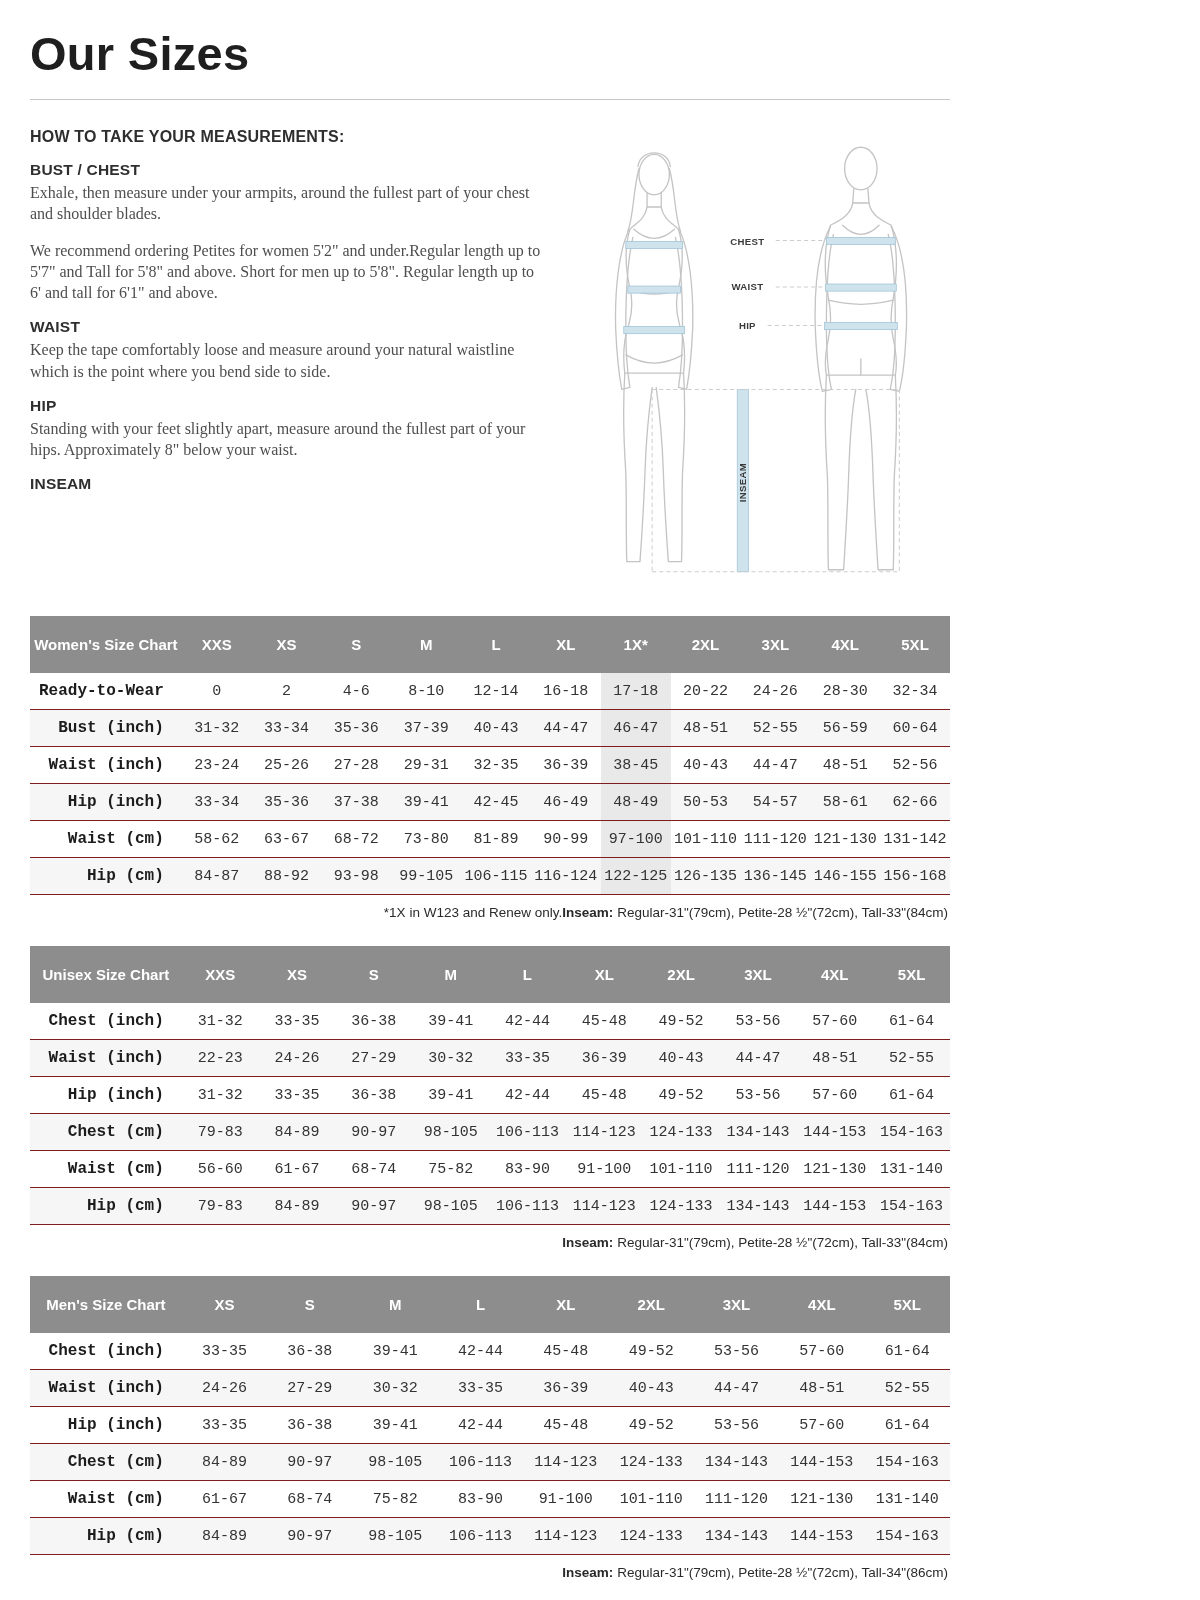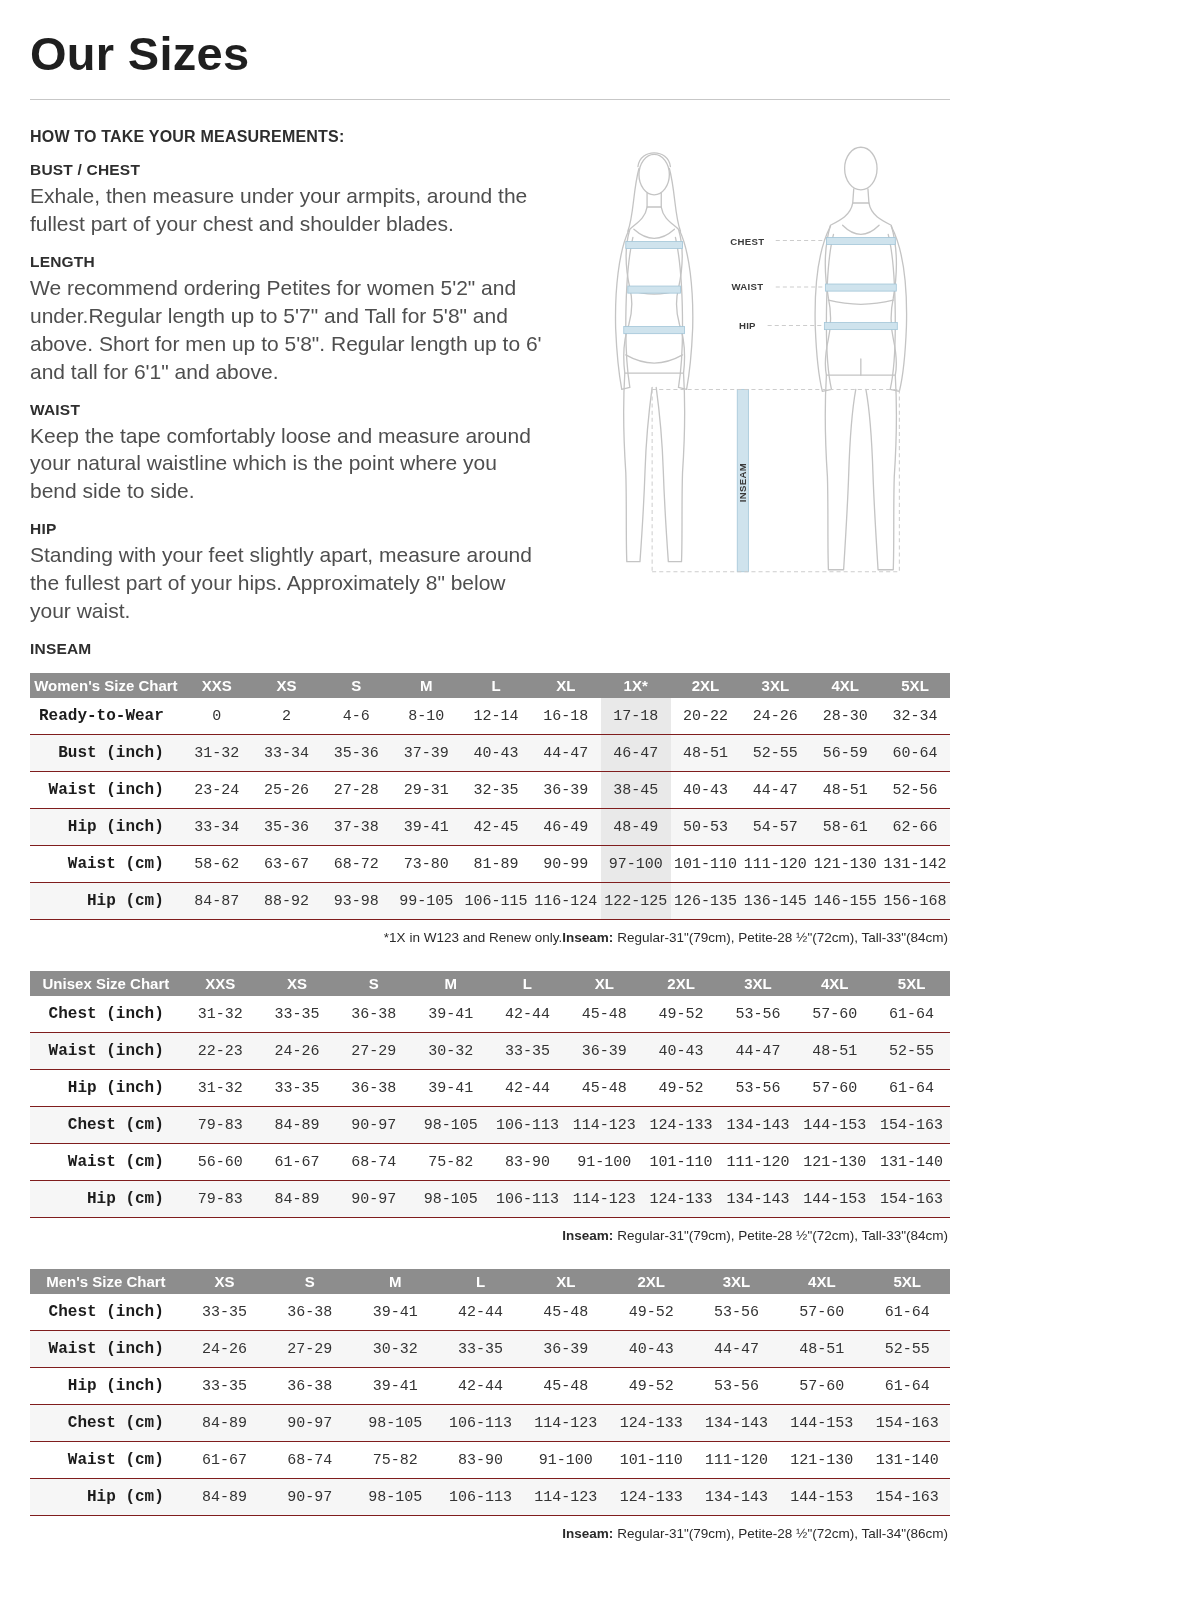--- a/index.html
+++ b/index.html
@@ -6,29 +6,29 @@
   body { margin:0; background:#ffffff; font-family:"Liberation Sans","DejaVu Sans",sans-serif; color:#3f3f3f; }
   .page { width:980px; padding:26px 30px 18px; }
 
   h1 { font-size:47px; font-weight:bold; color:#1f1f1f; margin:0 0 18px; letter-spacing:.3px; }
   hr.title-rule { border:none; border-top:1px solid #c7c7c7; margin:0 0 26px; }
 
   .top { display:flex; gap:18px; }
   .instructions { flex:1; padding-top:2px; }
   .instructions h2 { font-size:16px; color:#2e2e2e; margin:0 0 15px; letter-spacing:.2px; }
   .m-section h3 { font-size:15.5px; color:#2e2e2e; margin:0 0 3px; letter-spacing:.2px; }
-  .m-section p { font-size:21px; line-height:1.33; color:#4e4e4e; margin:0 0 15px; }
+  .m-section p { font-size:16px; line-height:1.33; color:#4e4e4e; margin:0 0 15px;font-family:Liberation Serif, serif; }
 
   .figure { flex:0 0 385px; padding-top:2px; }
   .figure svg { width:100%; height:auto; display:block; }
 
   .charts { margin-top:12px; }
   .chart-block { margin:0; }
   table.size-table { width:100%; border-collapse:collapse; table-layout:fixed; }
-  .size-table thead th { background:#8d8d8d; color:#fff; font-size:15px; font-weight:bold; padding:4px 4px; text-align:center; }
+  .size-table thead th { background:#8d8d8d; color:#fff; font-size:15px; font-weight:bold; padding:20px 4px; text-align:center; }
   .size-table thead th:first-child { width:16.5%; }
   .size-table tbody tr { border-bottom:1px solid #7f1d1d;font-family:Liberation Mono, monospace; }
   .size-table tbody tr:nth-child(even) { background:#f6f6f6; }
   .size-table tbody th { text-align:right; padding:9px 18px 9px 4px; font-size:16px; color:#1c1c1c; }
   .size-table tbody td { text-align:center; padding:9px 3px; font-size:15px; color:#333; }
   .size-table td.hl { background:#e9e9e9; }
 
   .notes { display:flex; justify-content:flex-end; margin:10px 2px 26px; font-size:13.5px; color:#2a2a2a; }
   .notes .inseam strong { margin-right:4px; }
 </style>
@@ -42,21 +42,20 @@
 
   <div class="top">
     <div class="instructions">
       <h2>HOW TO TAKE YOUR MEASUREMENTS:</h2>
 
       <div class="m-section">
         <h3>BUST / CHEST</h3>
         <p>Exhale, then measure under your armpits, around the fullest part of your chest and shoulder blades.</p>
       </div>
       <div class="m-section">
-        <h3>LENGTH</h3>
         <p>We recommend ordering Petites for women 5'2" and under.Regular length up to 5'7" and Tall for 5'8" and above. Short for men up to 5'8". Regular length up to 6' and tall for 6'1" and above.</p>
       </div>
       <div class="m-section">
         <h3>WAIST</h3>
         <p>Keep the tape comfortably loose and measure around your natural waistline which is the point where you bend side to side.</p>
       </div>
       <div class="m-section">
         <h3>HIP</h3>
         <p>Standing with your feet slightly apart, measure around the fullest part of your hips. Approximately 8" below your waist.</p>
       </div>

